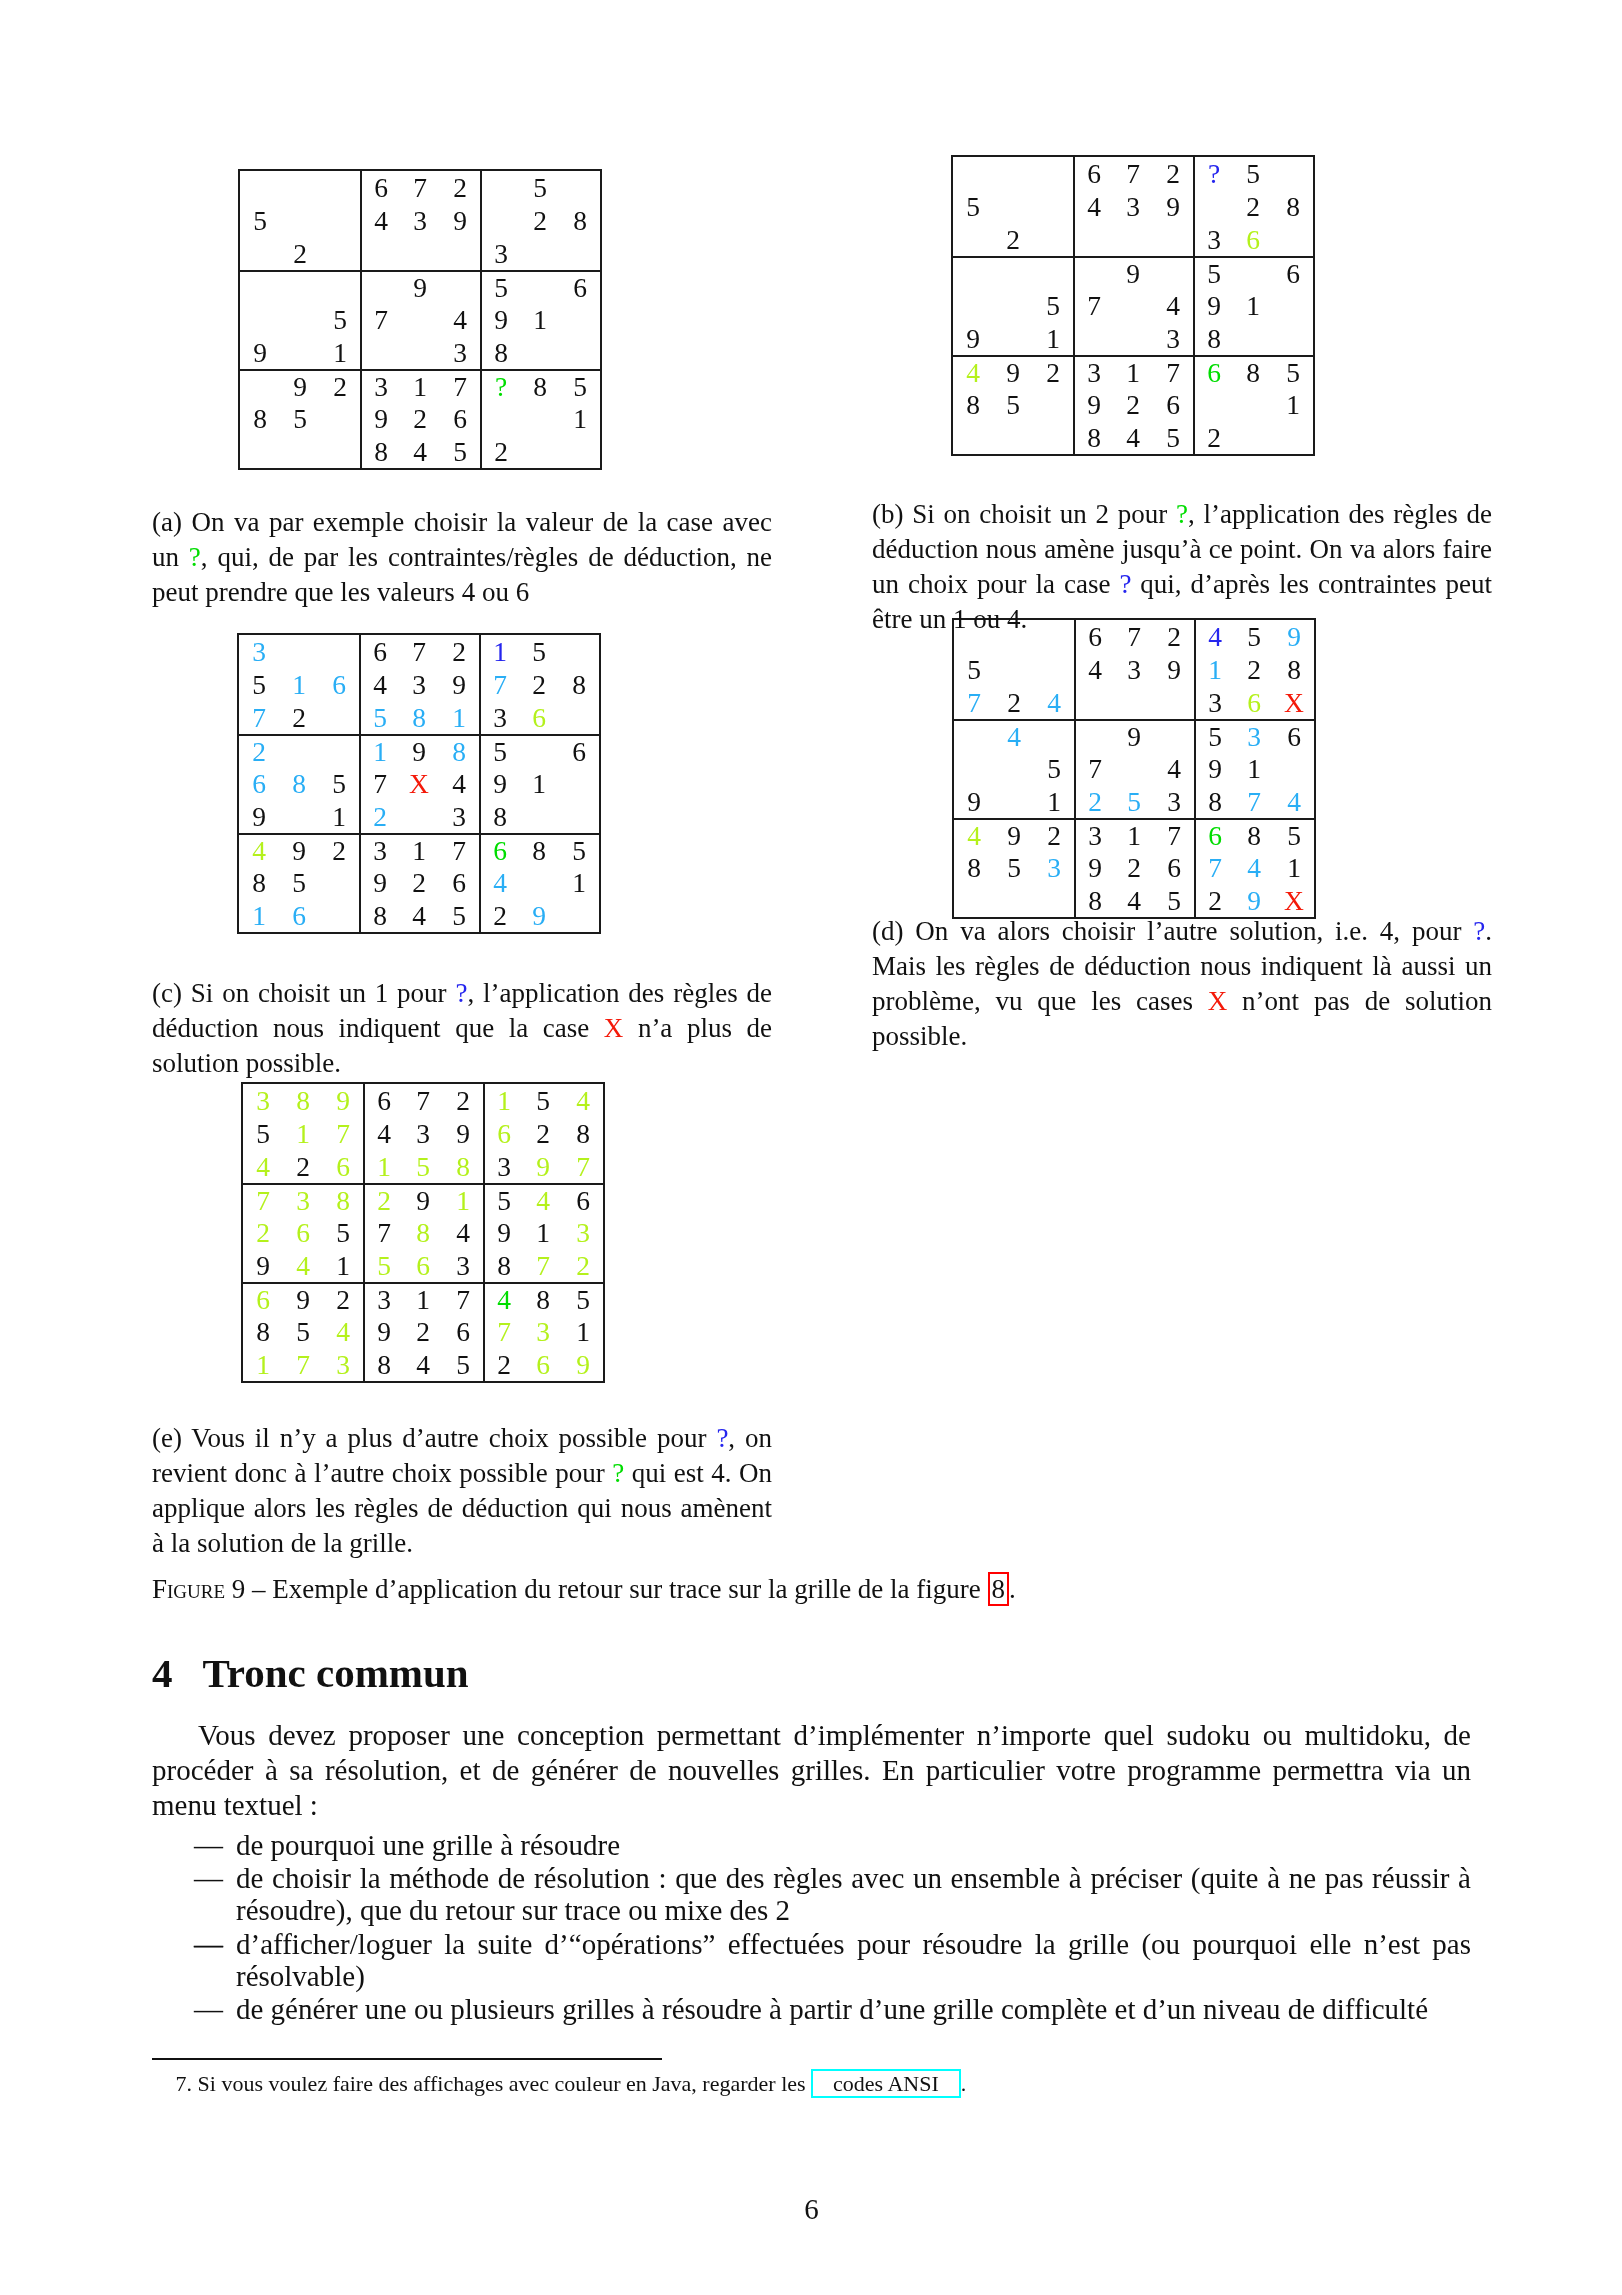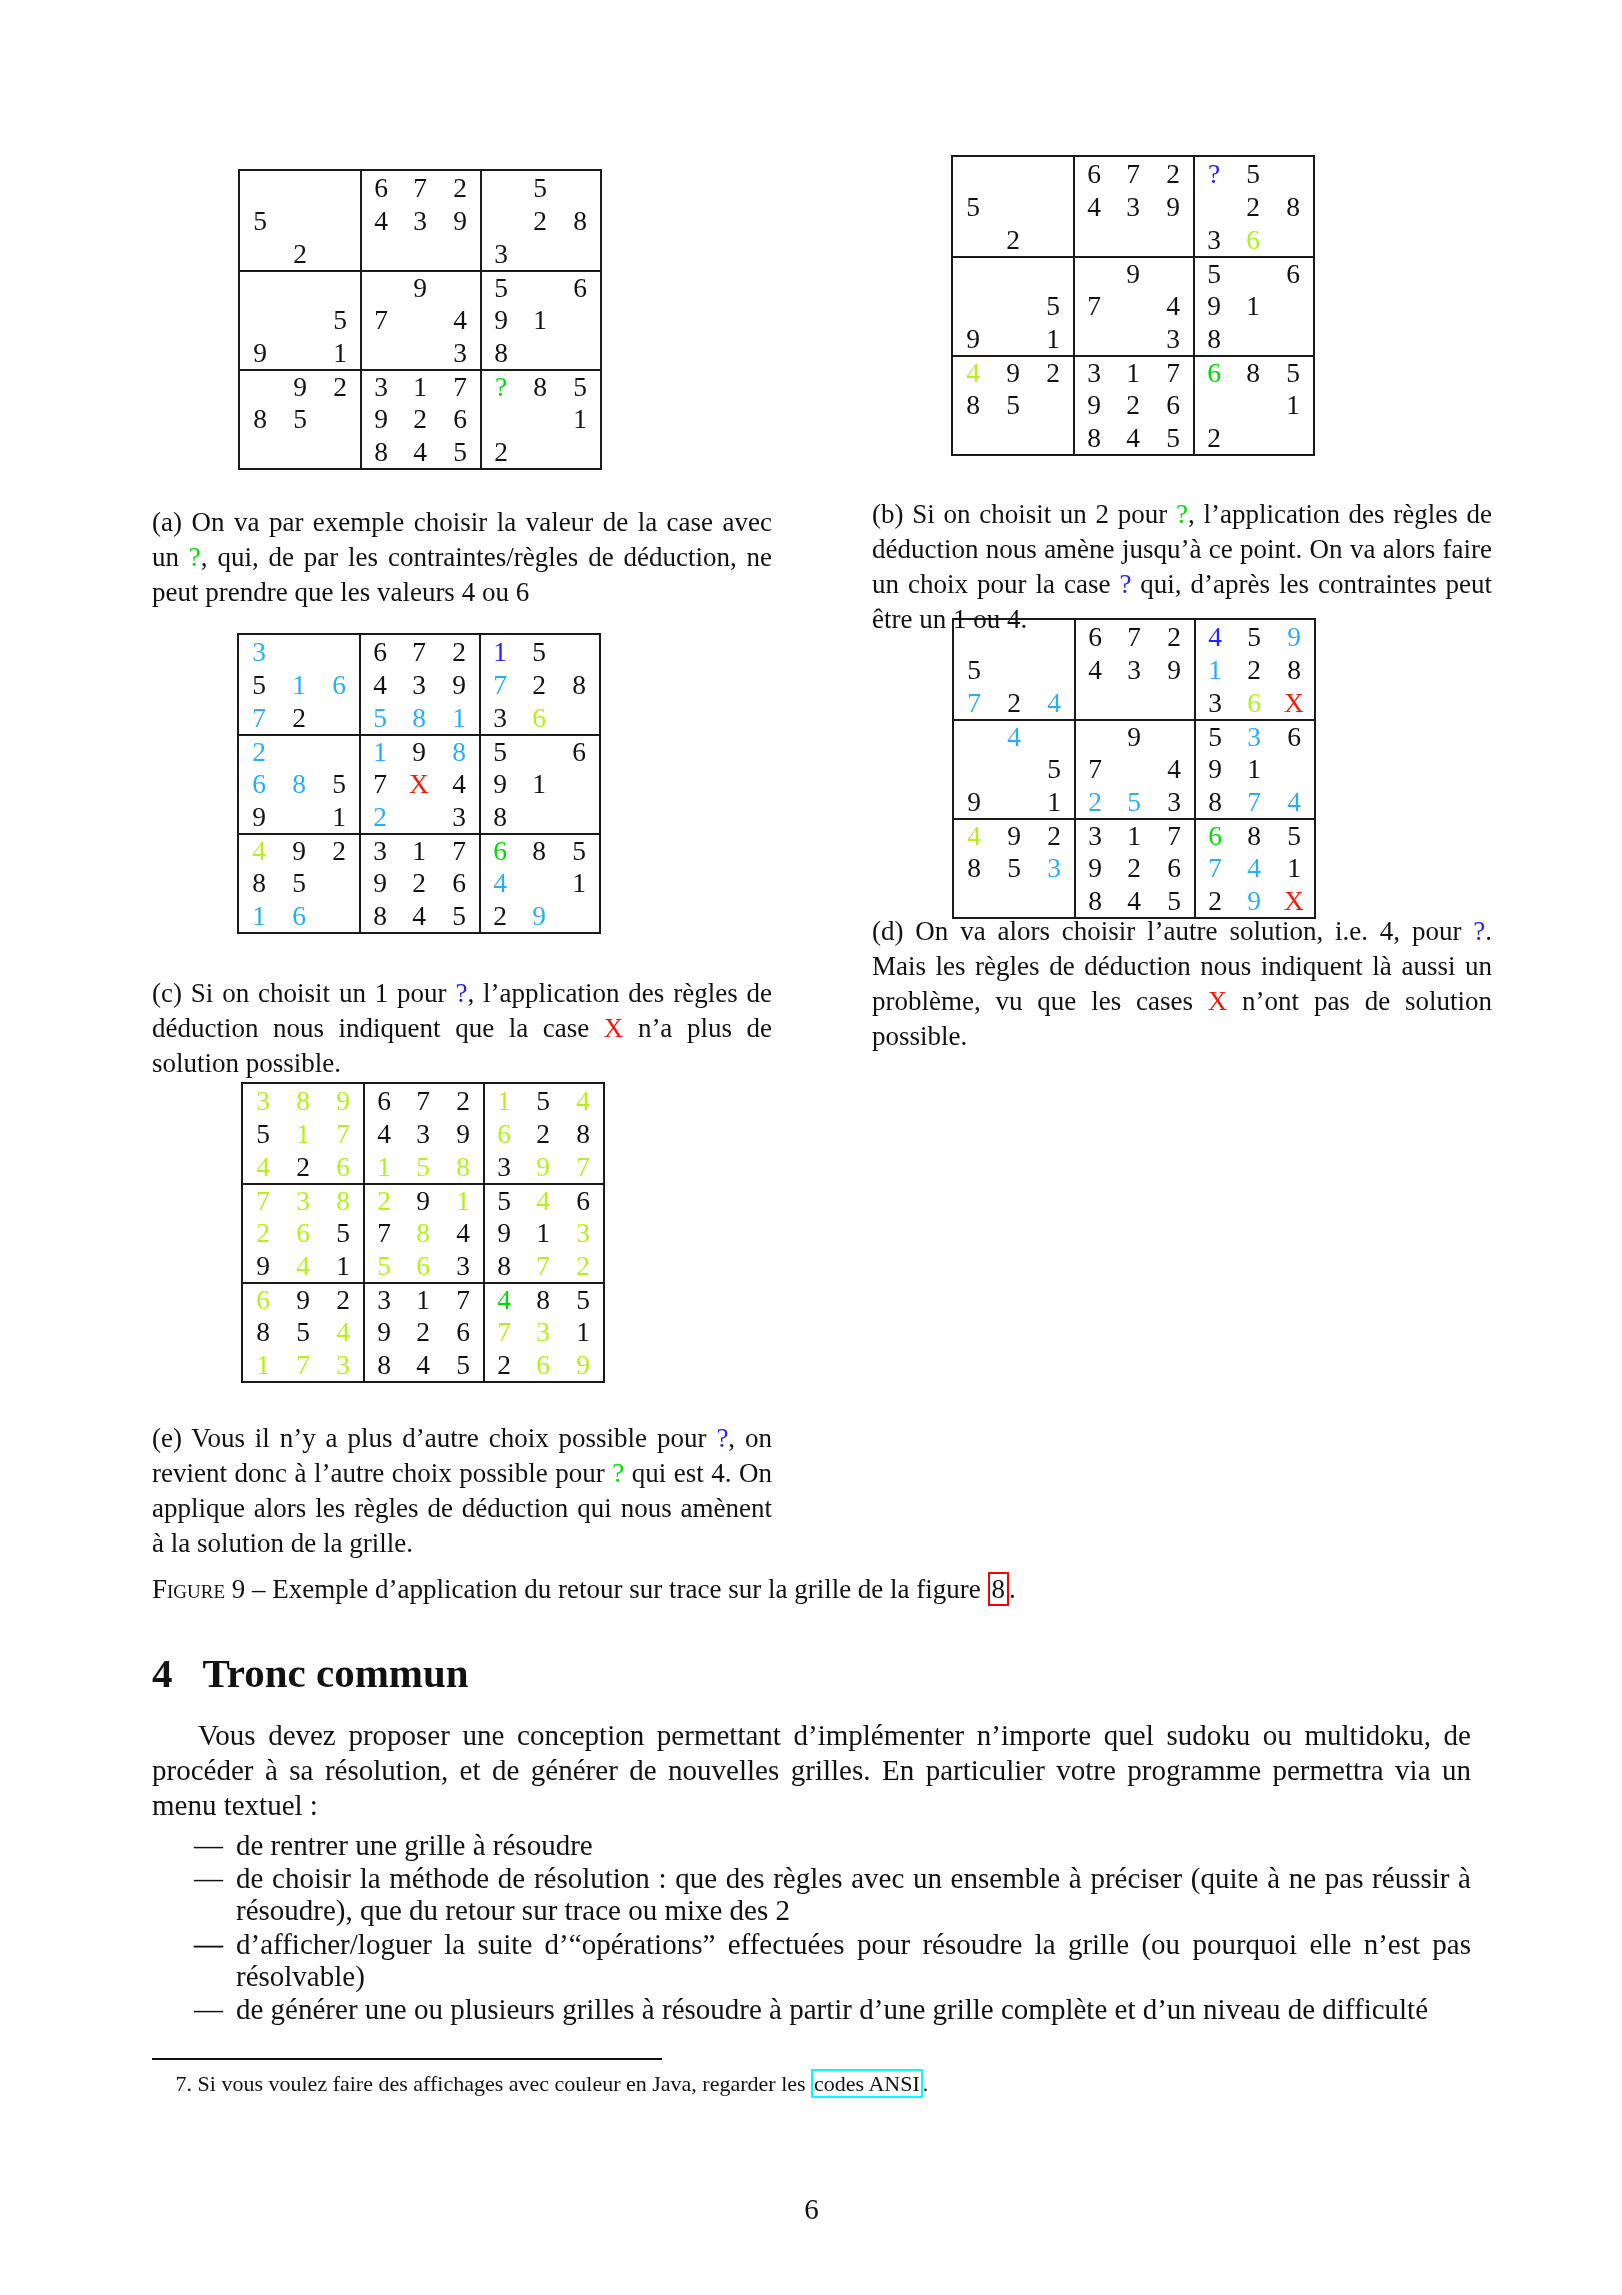--- a/index.html
+++ b/index.html
@@ -19,21 +19,21 @@
   .cyan{color:#29aef5;}
   .blue{color:#2525ee;}
   .red{color:#f41909;}
 
   
   .cap{position:absolute;font-size:27px;line-height:35px;text-align:justify;}
   .figcap{position:absolute;font-size:27px;line-height:35px;}
   .sc-caps{font-variant:small-caps;}
   .sup{vertical-align:super;font-size:58%;line-height:0;}
   .box-red{border:2px solid #ff0000;padding:0 2px;}
-  .box-cyan{border:2.6px solid #00ffff;padding:0 1px;}
+  .box-cyan{border:2.6px solid #00ffff;padding:0 20px;}
 
   .heading{position:absolute;font-size:41px;font-weight:bold;display:flex;gap:30px;}
   .para{position:absolute;font-size:29px;line-height:35px;text-align:justify;text-indent:46px;}
   .list{position:absolute;font-size:29px;line-height:32px;}
   .li{position:relative;padding-left:84px;text-align:justify;margin-bottom:1.3px;}
   .li .marker{position:absolute;left:42px;top:0;}
   .fnrule{position:absolute;height:2px;background:#111;}
   .footnote{position:absolute;font-size:22px;line-height:29px;text-indent:23.6px;}
   .pageno{position:absolute;width:1623px;text-align:center;font-size:29px;}
 </style>
@@ -467,21 +467,21 @@
   <div class="figcap" style="left:152px;top:1572px;width:1319px;"><span class="sc-caps">Figure 9</span><span> – Exemple d’application du retour sur trace sur la grille de la figure </span><span class="box-red">8</span><span>.</span></div>
 
   <div class="heading" style="left:152px;top:1649px;">
     <span>4</span>
     <span>Tronc commun</span>
   </div>
 
   <div class="para" style="left:152px;top:1718px;width:1319px;">Vous devez proposer une conception permettant d’implémenter n’importe quel sudoku ou multidoku, de procéder à sa résolution, et de générer de nouvelles grilles. En particulier votre programme permettra via un menu textuel :</div>
 
   <div class="list" style="left:152px;top:1829px;width:1319px;">
-    <div class="li"><span class="marker">—</span><span><span>de rentrer une grille à résoudre</span></span></div>
+    <div class="li"><span class="marker">—</span><span><span>de pourquoi une grille à résoudre</span></span></div>
     <div class="li"><span class="marker">—</span><span><span>de choisir la méthode de résolution : que des règles avec un ensemble à préciser (quite à ne pas réussir à résoudre), que du retour sur trace ou mixe des 2</span></span></div>
     <div class="li"><span class="marker">—</span></div>
     <div class="li"><span class="marker">—</span><span><span>d’afficher/loguer la suite d’“opérations” effectuées pour résoudre la grille (ou pourquoi elle n’est pas résolvable)</span></span></div>
     <div class="li"><span class="marker">—</span><span><span>de générer une ou plusieurs grilles à résoudre à partir d’une grille complète et d’un niveau de difficulté</span></span></div>
   </div>
 
   <div class="fnrule" style="left:152px;top:2058px;width:510px;"></div>
   <div class="footnote" style="left:152px;top:2069px;width:1319px;"><span>7. Si vous voulez faire des affichages avec couleur en Java, regarder les </span><span class="box-cyan">codes ANSI</span><span>.</span></div>
 
   <div class="pageno" style="top:2193px;">6</div>

